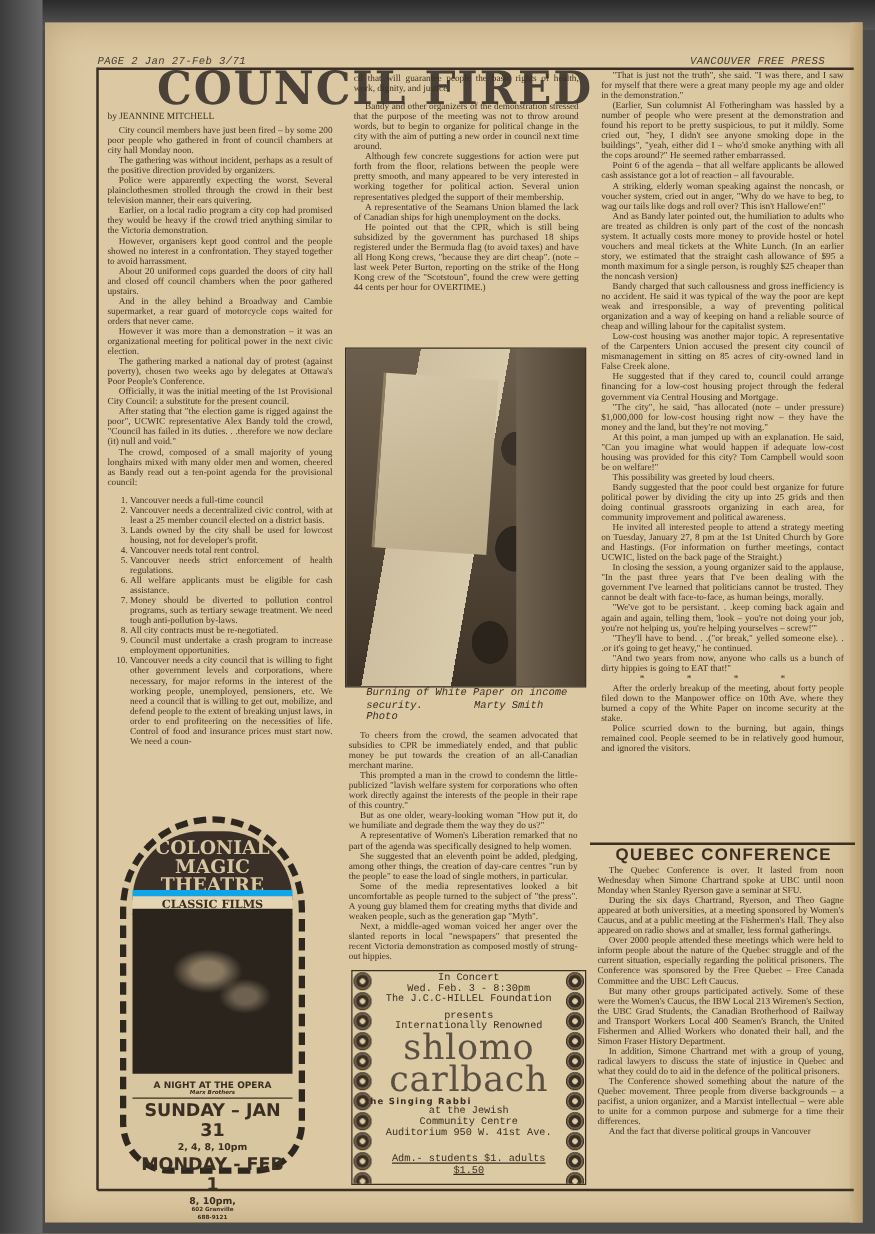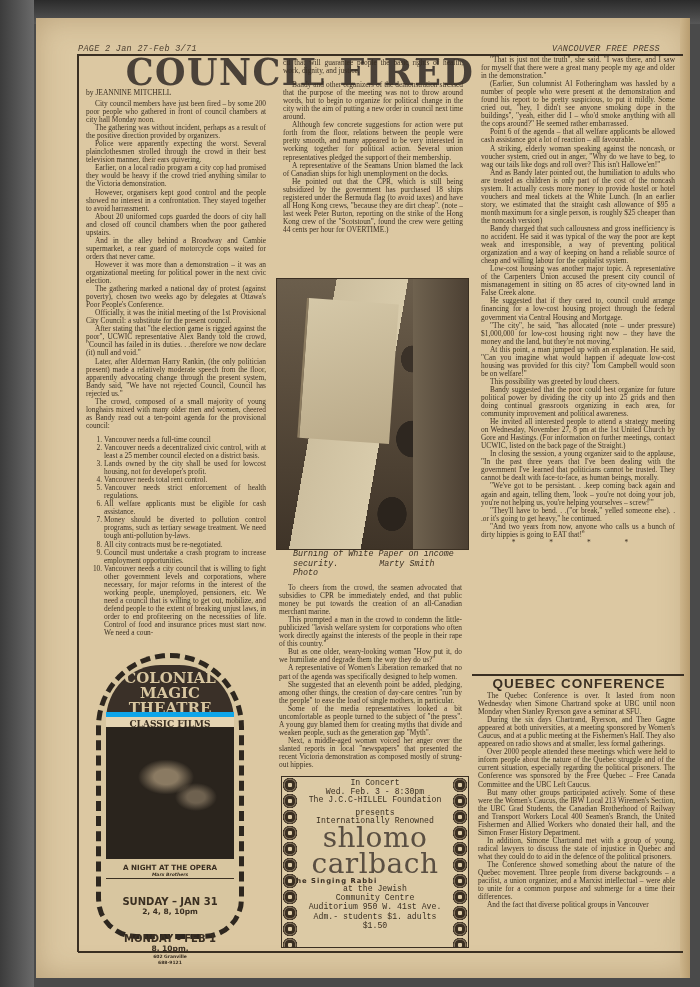--- a/index.html
+++ b/index.html
@@ -54,33 +54,33 @@
   .caption { position:absolute; left:293px; top:550px; width:170px; font-family:"Liberation Mono", monospace; font-style:italic; font-size:8.4px; line-height:9.5px; color:#3a2f22; }
   .caption .credit { margin-left:36px; }
   .theatre-ad { position:absolute; left:96px; top:653px; width:150px; height:290px; }
   .theatre-frame { position:absolute; left:0; top:0; width:148px; height:286px; border:5px dashed #2e271f; border-radius:74px 74px 40px 40px; background:#d8c6a0; box-sizing:border-box; }
   .theatre-title { position:absolute; left:10px; top:12px; width:128px; text-align:center; font-family:"DejaVu Serif", serif; font-weight:bold; font-size:15px; line-height:15px; color:#d8c6a0; background:#3a3028; border-radius:64px 64px 0 0; padding:6px 0 4px; }
   .theatre-sub { position:absolute; left:10px; top:59px; width:128px; text-align:center; font-family:"DejaVu Serif", serif; font-weight:bold; font-size:9px; color:#3a2f22; background:#e5d4b2; padding:2px 0; border-top:5px solid #0ea5e9; border-bottom:1px solid #3a2f22; }
   .theatre-still { position:absolute; left:10px; top:74px; width:128px; height:132px; background: radial-gradient(ellipse 40px 25px at 60px 50px, #8a7a62 30%, transparent 70%), radial-gradient(ellipse 30px 20px at 90px 70px, #6e614f 30%, transparent 70%), #2a241d; }
   .theatre-text { position:absolute; left:10px; top:210px; width:128px; text-align:center; font-family:"DejaVu Sans", sans-serif; font-weight:bold; color:#3a2f22; }
   .t-film { font-size:7.2px; }
   .t-stars { font-size:4.5px; font-style:italic; border-bottom:1px solid #3a2f22; padding-bottom:1px; }
-  .t-day { font-size:10px; margin-top:17px; }
+  .t-day { font-size:14px; margin-top:2px; }
   .t-time { font-size:7.5px; }
   .t-addr { font-size:4.5px; line-height:5px; margin-top:1px; }
   .concert-ad { position:absolute; left:281px; top:776px; width:186px; height:170px; border:1px solid #3a2f22; background:#dccaa5; }
   .rosette-col { position:absolute; top:0; width:16px; height:170px; background: radial-gradient(circle at 8px 8px, #dccaa5 2px, #3a2f22 2.5px, #3a2f22 5px, #8a7a62 5.5px, #3a2f22 7px, transparent 7.5px) 0 0/16px 16px repeat-y; }
   .rosette-left { left:0; }
   .rosette-right { right:0; }
   .concert-body { position:absolute; left:18px; top:2px; width:150px; text-align:center; font-family:"Liberation Mono", monospace; color:#3a2f22; }
   .c-line { font-size:8.2px; line-height:8.6px; }
   .c-presents { font-size:8.2px; margin-top:3px; }
   .c-name { font-family:"DejaVu Serif", serif; font-size:28px; line-height:26px; color:#5a4f42; letter-spacing:0.5px; }
   .c-rabbi { font-family:"DejaVu Sans", sans-serif; font-weight:bold; font-size:6.8px; letter-spacing:1px; text-align:left; margin-left:-8px; }
-  .c-admit { font-size:8.2px; margin-top:1px; }
+  .c-admit { font-size:8.2px; margin-top:12px;text-decoration:underline; }
   .quebec-rule { position:absolute; left:472px; top:674px; width:212px; height:2px; background:#3a2f22; }
   .quebec-head { position:absolute; left:476px; top:676px; width:206px; text-align:center; font-family:Liberation Sans, sans-serif; font-weight:bold; font-size:13.5px; letter-spacing:1px; color:#3a2f22; }
   .quebec-col { left:478px; top:692px; width:197px; }
   .stars { text-align:center; letter-spacing:16px; text-indent:0 !important; }
 </style>
 </head>
 <body>
 
 <div class="bg-top"></div>
 <div class="bg-left"></div>
@@ -103,21 +103,20 @@
   <p>The gathering was without incident, perhaps as a result of the positive direction provided by organizers.</p>
   <p>Police were apparently expecting the worst. Several plainclothesmen strolled through the crowd in their best television manner, their ears quivering.</p>
   <p>Earlier, on a local radio program a city cop had promised they would be heavy if the crowd tried anything similar to the Victoria demonstration.</p>
   <p>However, organisers kept good control and the people showed no interest in a confrontation. They stayed together to avoid harrassment.</p>
   <p>About 20 uniformed cops guarded the doors of city hall and closed off council chambers when the poor gathered upstairs.</p>
   <p>And in the alley behind a Broadway and Cambie supermarket, a rear guard of motorcycle cops waited for orders that never came.</p>
   <p>However it was more than a demonstration – it was an organizational meeting for political power in the next civic election.</p>
   <p>The gathering marked a national day of protest (against poverty), chosen two weeks ago by delegates at Ottawa's Poor People's Conference.</p>
   <p>Officially, it was the initial meeting of the 1st Provisional City Council: a substitute for the present council.</p>
   <p>After stating that "the election game is rigged against the poor", UCWIC representative Alex Bandy told the crowd, "Council has failed in its duties. . .therefore we now declare (it) null and void."</p>
-  <p>Later, after Alderman Harry Rankin, (the only politician present) made a relatively moderate speech from the floor, apparently advocating change through the present system, Bandy said, "We have not rejected Council, Council has rejected us."</p>
   <p>The crowd, composed of a small majority of young longhairs mixed with many older men and women, cheered as Bandy read out a ten-point agenda for the provisional council:</p>
   <ol class="agenda">
     <li>Vancouver needs a full-time council</li>
     <li>Vancouver needs a decentralized civic control, with at least a 25 member council elected on a district basis.</li>
     <li>Lands owned by the city shall be used for lowcost housing, not for developer's profit.</li>
     <li>Vancouver needs total rent control.</li>
     <li>Vancouver needs strict enforcement of health regulations.</li>
     <li>All welfare applicants must be eligible for cash assistance.</li>
     <li>Money should be diverted to pollution control programs, such as tertiary sewage treatment. We need tough anti-pollution by-laws.</li>
     <li>All city contracts must be re-negotiated.</li>
@@ -159,26 +158,28 @@
   <p>Point 6 of the agenda – that all welfare applicants be allowed cash assistance got a lot of reaction – all favourable.</p>
   <p>A striking, elderly woman speaking against the noncash, or voucher system, cried out in anger, "Why do we have to beg, to wag our tails like dogs and roll over? This isn't Hallowe'en!"</p>
   <p>And as Bandy later pointed out, the humiliation to adults who are treated as children is only part of the cost of the noncash system. It actually costs more money to provide hostel or hotel vouchers and meal tickets at the White Lunch. (In an earlier story, we estimated that the straight cash allowance of $95 a month maximum for a single person, is roughly $25 cheaper than the noncash version)</p>
   <p>Bandy charged that such callousness and gross inefficiency is no accident. He said it was typical of the way the poor are kept weak and irresponsible, a way of preventing political organization and a way of keeping on hand a reliable source of cheap and willing labour for the capitalist system.</p>
   <p>Low-cost housing was another major topic. A representative of the Carpenters Union accused the present city council of mismanagement in sitting on 85 acres of city-owned land in False Creek alone.</p>
   <p>He suggested that if they cared to, council could arrange financing for a low-cost housing project through the federal government via Central Housing and Mortgage.</p>
   <p>"The city", he said, "has allocated (note – under pressure) $1,000,000 for low-cost housing right now – they have the money and the land, but they're not moving."</p>
   <p>At this point, a man jumped up with an explanation. He said, "Can you imagine what would happen if adequate low-cost housing was provided for this city? Tom Campbell would soon be on welfare!"</p>
   <p>This possibility was greeted by loud cheers.</p>
   <p>Bandy suggested that the poor could best organize for future political power by dividing the city up into 25 grids and then doing continual grassroots organizing in each area, for community improvement and political awareness.</p>
-  <p>He invited all interested people to attend a strategy meeting on Wednesday, November 27, 8 pm at the 1st United Church by Gore and Hastings. (For information on further meetings, contact UCWIC, listed on the back page of the Straight.)</p>
+  <p>He invited all interested people to attend a strategy meeting on Tuesday, January 27, 8 pm at the 1st United Church by Gore and Hastings. (For information on further meetings, contact UCWIC, listed on the back page of the Straight.)</p>
   <p>In closing the session, a young organizer said to the applause, "In the past three years that I've been dealing with the government I've learned that politicians cannot be trusted. They cannot be dealt with face-to-face, as human beings, morally.</p>
   <p>"We've got to be persistant. . .keep coming back again and again and again, telling them, 'look – you're not doing your job, you're not helping us, you're helping yourselves – screw!'"</p>
   <p>"They'll have to bend. . .("or break," yelled someone else). . .or it's going to get heavy," he continued.</p>
   <p>"And two years from now, anyone who calls us a bunch of dirty hippies is going to EAT that!"</p>
   <p class="stars">* * * *</p>
+  <p>After the orderly breakup of the meeting, about forty people filed down to the Manpower office on 10th Ave. where they burned a copy of the White Paper on income security at the stake.</p>
+  <p>Police scurried down to the burning, but again, things remained cool. People seemed to be in relatively good humour, and ignored the visitors.</p>
 </div>
 
 <div class="quebec-rule"></div>
 <div class="quebec-head">QUEBEC CONFERENCE</div>
 <div class="col quebec-col">
   <p>The Quebec Conference is over. It lasted from noon Wednesday when Simone Chartrand spoke at UBC until noon Monday when Stanley Ryerson gave a seminar at SFU.</p>
   <p>During the six days Chartrand, Ryerson, and Theo Gagne appeared at both universities, at a meeting sponsored by Women's Caucus, and at a public meeting at the Fishermen's Hall. They also appeared on radio shows and at smaller, less formal gatherings.</p>
   <p>Over 2000 people attended these meetings which were held to inform people about the nature of the Quebec struggle and of the current situation, especially regarding the political prisoners. The Conference was sponsored by the Free Quebec – Free Canada Committee and the UBC Left Caucus.</p>
   <p>But many other groups participated actively. Some of these were the Women's Caucus, the IBW Local 213 Wiremen's Section, the UBC Grad Students, the Canadian Brotherhood of Railway and Transport Workers Local 400 Seamen's Branch, the United Fishermen and Allied Workers who donated their hall, and the Simon Fraser History Department.</p>
   <p>In addition, Simone Chartrand met with a group of young, radical lawyers to discuss the state of injustice in Quebec and what they could do to aid in the defence of the political prisoners.</p>

